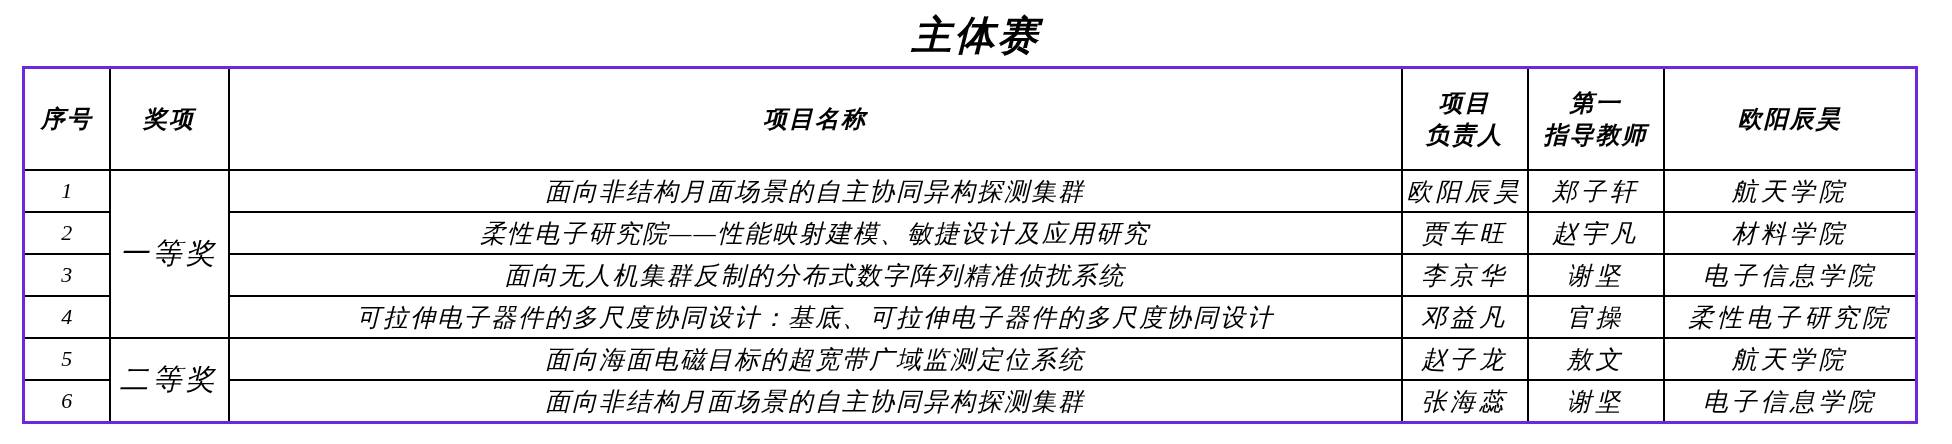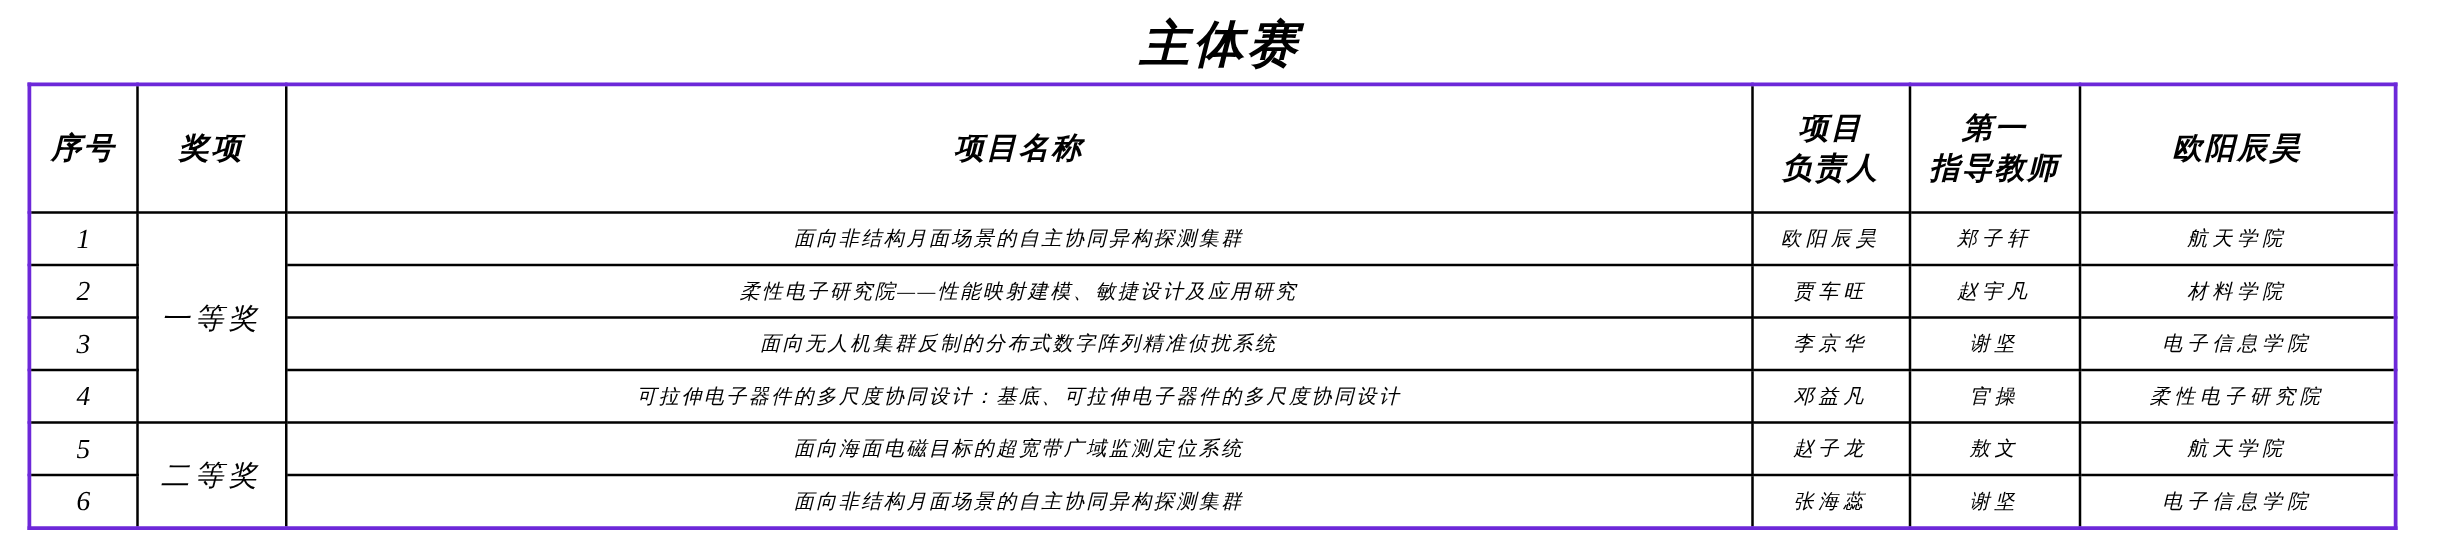--- a/index.html
+++ b/index.html
@@ -48,29 +48,29 @@
     height: 100px;
     font-family: "Liberation Sans", "DejaVu Sans", sans-serif;
     font-weight: bold;
     font-size: 24px;
     line-height: 1.35;
     white-space: pre-line;
     letter-spacing: 2px;
   }
   .award-table td {
     height: 40px;
-    font-size: 16px;
+    font-size: 25px;
     letter-spacing: 2px;
   }
   td.cell-index {
     font-size: 22px;
     letter-spacing: 0;
   }
   td.cell-award {
-    font-size: 23px;
+    font-size: 29px;
     letter-spacing: 4px;
   }
   td.cell-project {
     letter-spacing: 2px;
   }
   td.cell-leader,
   td.cell-advisor,
   td.cell-college {
     letter-spacing: 4px;
   }

